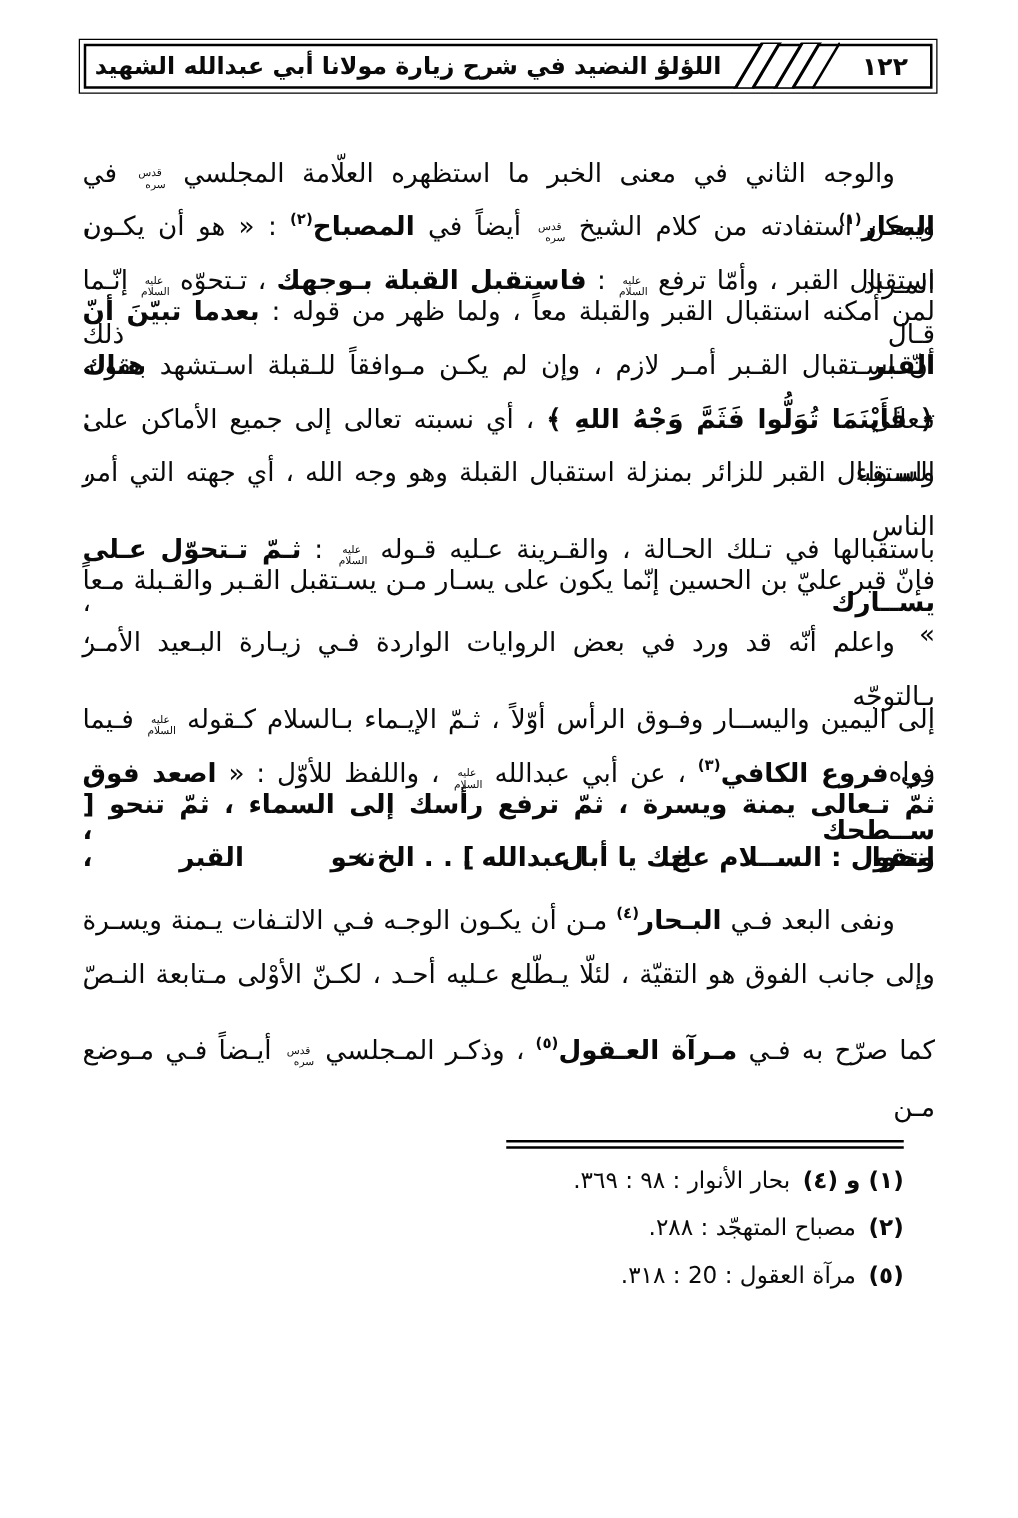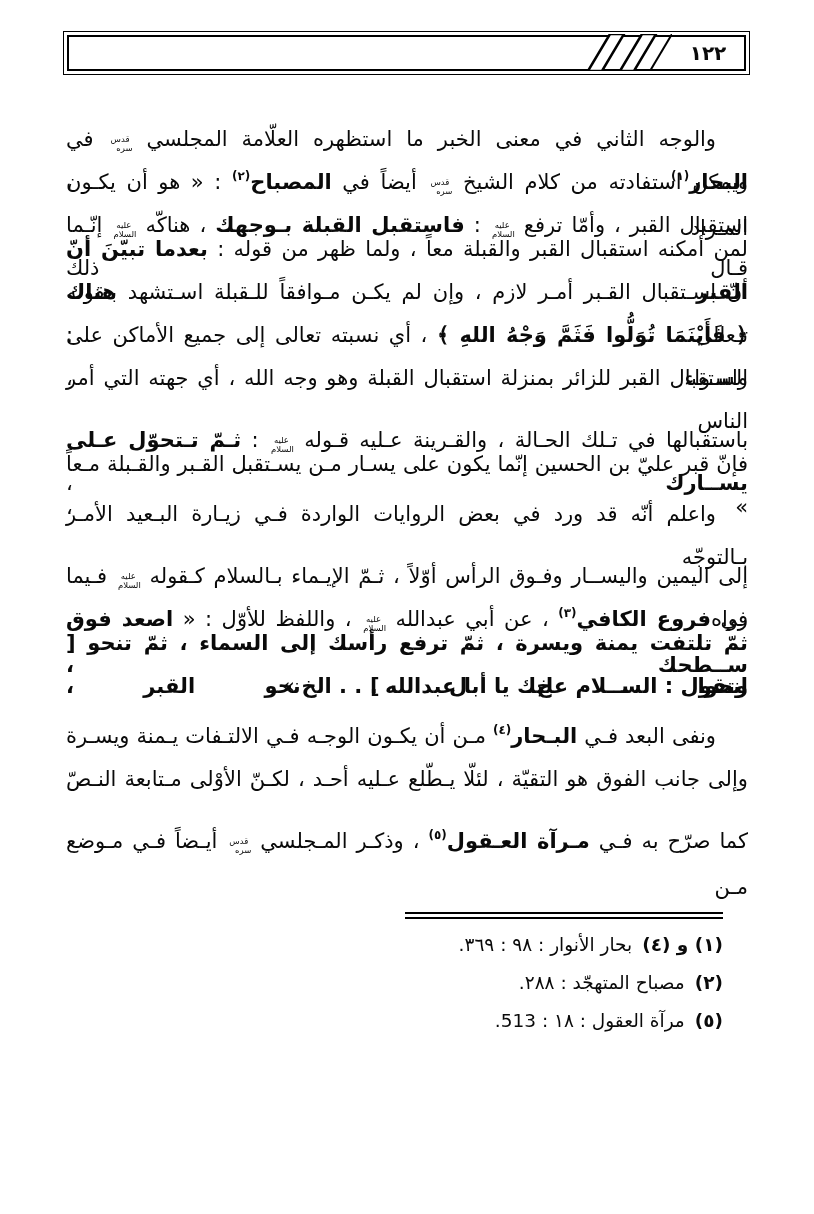--- a/index.html
+++ b/index.html
@@ -76,47 +76,48 @@
 <div class="header-outer">
   <div class="header-inner">
     <div class="page-number-cell">١٢٢</div>
     <div class="stripes-cell">
       <svg viewBox="0 0 88 37" preserveAspectRatio="none" aria-hidden="true">
         <line x1="66" y1="37" x2="88" y2="0" stroke="#000" stroke-width="2"></line>
         <polygon points="36,37 58,0 72,0 50,37" fill="#fff" stroke="#000" stroke-width="2.5"></polygon>
         <polygon points="4,37 26,0 40,0 18,37" fill="#fff" stroke="#000" stroke-width="2.5"></polygon>
       </svg>
     </div>
+    <div class="title-cell">اللؤلؤ النضيد في شرح زيارة مولانا أبي عبدالله الشهيد</div>
   </div>
 </div>
 
 <div class="body-text" id="body-text">
     <div class="para">
       <div class="line"><span>والوجه الثاني في معنى الخبر ما استظهره العلّامة المجلسي </span><span class="hon">قدس سره</span><span> في </span><span class="b">البحار</span><span class="sup">(١)</span><span> ،</span></div>
       <div class="line"><span>ويمكن استفادته من كلام الشيخ </span><span class="hon">قدس سره</span><span> أيضاً في </span><span class="b">المصباح</span><span class="sup">(٢)</span><span> : « هو أن يكـون المـراد</span></div>
-      <div class="line"><span>استقبال القبر ، وأمّا ترفع </span><span class="hon">عليه السلام</span><span> : </span><span class="b">فاستقبل القبلة بـوجهك</span><span> ، هناكّه </span><span class="hon">عليه السلام</span><span> إنّـما قـال ذلك</span></div>
+      <div class="line"><span>استقبال القبر ، وأمّا ترفع </span><span class="hon">عليه السلام</span><span> : </span><span class="b">فاستقبل القبلة بـوجهك</span><span> ، تـتحوّه </span><span class="hon">عليه السلام</span><span> إنّـما قـال ذلك</span></div>
       <div class="line"><span>لمن أمكنه استقبال القبر والقبلة معاً ، ولما ظهر من قوله : </span><span class="b">بعدما تبيّنَ أنّ القبر هناك</span></div>
       <div class="line"><span>أنّ اسـتقبال القـبر أمـر لازم ، وإن لم يكـن مـوافقاً للـقبلة اسـتشهد بـقوله تـعالى :</span></div>
       <div class="line"><span class="q">﴿ فَأَيْنَمَا تُوَلُّوا فَثَمَّ وَجْهُ اللهِ ﴾</span><span> ، أي نسبته تعالى إلى جميع الأماكن على السـواء ،</span></div>
       <div class="line"><span>واستقبال القبر للزائر بمنزلة استقبال القبلة وهو وجه الله ، أي جهته التي أمر الناس</span></div>
       <div class="line"><span>باستقبالها في تـلك الحـالة ، والقـرينة عـليه قـوله </span><span class="hon">عليه السلام</span><span> : </span><span class="b">ثـمّ تـتحوّل عـلى يســارك</span><span> ،</span></div>
       <div class="line"><span>فإنّ قبر عليّ بن الحسين إنّما يكون على يسـار مـن يسـتقبل القـبر والقـبلة مـعاً » ،</span></div>
     </div>
     <div class="para">
       <div class="line"><span>واعلم أنّه قد ورد في بعض الروايات الواردة فـي زيـارة البـعيد الأمـر بـالتوجّه</span></div>
       <div class="line"><span>إلى اليمين واليســار وفـوق الرأس أوّلاً ، ثـمّ الإيـماء بـالسلام كـقوله </span><span class="hon">عليه السلام</span><span> فـيما رواه</span></div>
       <div class="line"><span>في </span><span class="b">فروع الكافي</span><span class="sup">(٣)</span><span> ، عن أبي عبدالله </span><span class="hon">عليه السلام</span><span> ، واللفظ للأوّل : « </span><span class="b">اصعد فوق ســطحك ،</span></div>
-      <div class="line"><span class="b">ثمّ تلتفت يمنة ويسرة ، ثمّ ترفع رأسك إلى السماء ، ثمّ تنحو </span><span class="b">[ انحوا ـ خ ل ] </span><span class="b">نحو القبر ،</span></div>
+      <div class="line"><span class="b">ثمّ تـعالى يمنة ويسرة ، ثمّ ترفع رأسك إلى السماء ، ثمّ تنحو </span><span class="b">[ انحوا ـ خ ل ] </span><span class="b">نحو القبر ،</span></div>
       <div class="line end"><span class="b">وتقول : الســلام عليك يا أبا عبدالله . . . الخ</span><span> » .</span></div>
     </div>
     <div class="para">
       <div class="line"><span>ونفى البعد فـي </span><span class="b">البـحار</span><span class="sup">(٤)</span><span> مـن أن يكـون الوجـه فـي الالتـفات يـمنة ويسـرة</span></div>
       <div class="line"><span>وإلى جانب الفوق هو التقيّة ، لئلّا يـطّلع عـليه أحـد ، لكـنّ الأوْلى مـتابعة النـصّ</span></div>
       <div class="line"><span>كما صرّح به فـي </span><span class="b">مـرآة العـقول</span><span class="sup">(٥)</span><span> ، وذكـر المـجلسي </span><span class="hon">قدس سره</span><span> أيـضاً فـي مـوضع مـن</span></div>
     </div>
   </div>
 
 <div class="footnote-sep"></div>
 <div class="footnotes" id="footnotes">
     <div class="footnote"><span class="fn-marker">(١) و (٤)</span><span>بحار الأنوار : ٩٨ : ٣٦٩.</span></div>
     <div class="footnote"><span class="fn-marker">(٢)</span><span>مصباح المتهجّد : ٢٨٨.</span></div>
-    <div class="footnote"><span class="fn-marker">(٥)</span><span>مرآة العقول : ١٨ : 513.</span></div>
+    <div class="footnote"><span class="fn-marker">(٥)</span><span>مرآة العقول : 20 : ٣١٨.</span></div>
   </div>
 
 </body></html>

